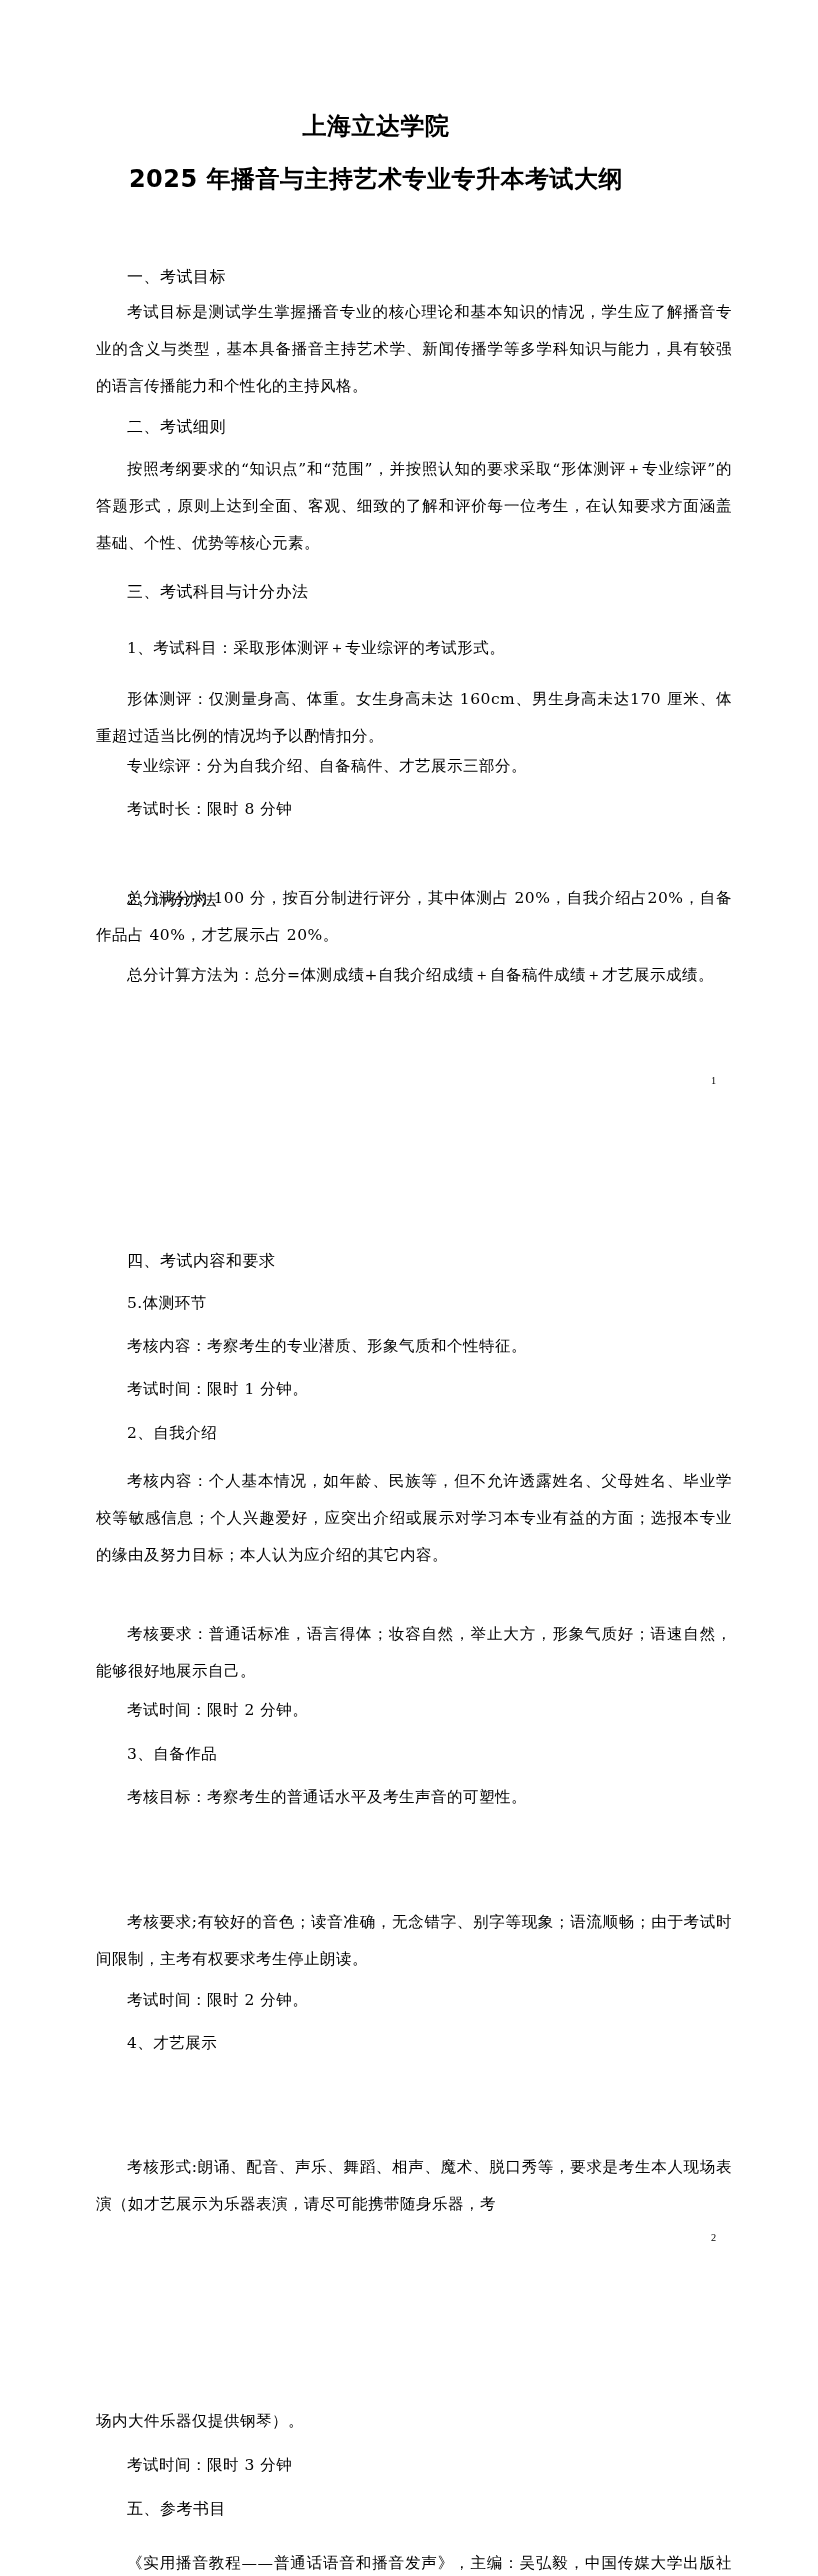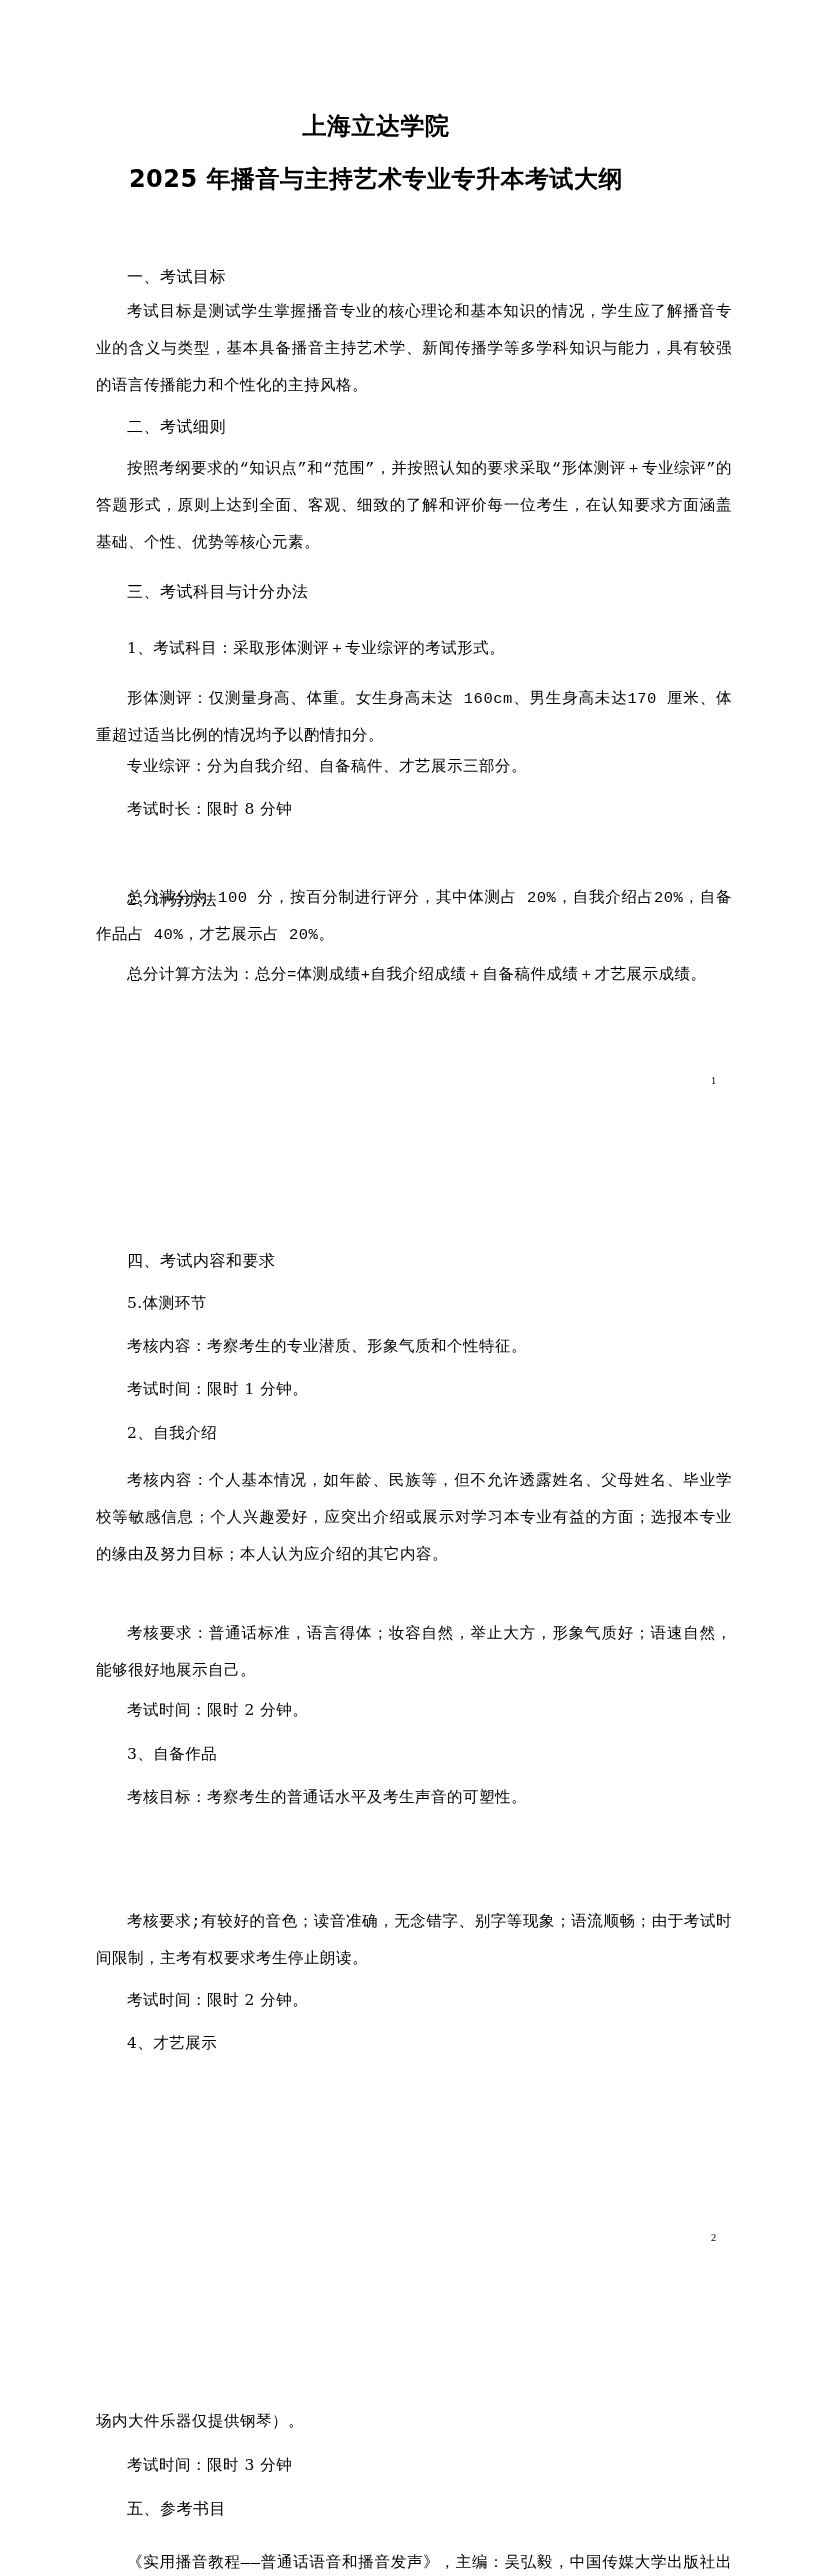--- a/index.html
+++ b/index.html
@@ -24,21 +24,21 @@
   }
   .block {
     position: absolute;
     left: 96px;
     width: 636px;
     font-size: 15.5px;
     line-height: 37px;
     letter-spacing: 0.5px;
     text-align: justify;
   }
-  .indent { text-indent: 31px; font-family: Liberation Mono, monospace; }
+  .indent { text-indent: 31px; }
   .title {
     position: absolute;
     left: 0;
     width: 752px;
     text-align: center;
     font-family: "DejaVu Sans", "Liberation Sans", sans-serif;
     font-weight: bold;
     font-size: 24px;
     line-height: 31px;
     letter-spacing: 0.5px;
@@ -101,20 +101,21 @@
   <div class="line" style="top:1423px;">2、自我介绍</div>
 
   <div class="block indent" style="top:1463px;">考核内容：个人基本情况，如年龄、民族等，但不允许透露姓名、父母姓名、毕业学校等敏感信息；个人兴趣爱好，应突出介绍或展示对学习本专业有益的方面；选报本专业的缘由及努力目标；本人认为应介绍的其它内容。</div>
   <div class="block indent" style="top:1616px;">考核要求：普通话标准，语言得体；妆容自然，举止大方，形象气质好；语速自然，能够很好地展示自己。</div>
   <div class="line" style="top:1700px;">考试时间：限时 2 分钟。</div>
   <div class="line" style="top:1744px;">3、自备作品</div>
   <div class="line" style="top:1787px;">考核目标：考察考生的普通话水平及考生声音的可塑性。</div>
   <div class="block indent" style="top:1904px;">考核要求;有较好的音色；读音准确，无念错字、别字等现象；语流顺畅；由于考试时间限制，主考有权要求考生停止朗读。</div>
   <div class="line" style="top:1990px;">考试时间：限时 2 分钟。</div>
   <div class="line" style="top:2033px;">4、才艺展示</div>
+  <div class="block indent" style="top:2149px;">考核形式:朗诵、配音、声乐、舞蹈、相声、魔术、脱口秀等，要求是考生本人现场表演（如才艺展示为乐器表演，请尽可能携带随身乐器，考</div>
 
   <div class="pagenum" style="top:2232px;">2</div>
 
   <div class="line flush" style="top:2411px;">场内大件乐器仅提供钢琴）。</div>
   <div class="line" style="top:2455px;">考试时间：限时 3 分钟</div>
   <div class="heading" style="top:2499px;">五、参考书目</div>
   <div class="block indent" style="top:2545px;">《实用播音教程——普通话语音和播音发声》，主编：吴弘毅，中国传媒大学出版社出版</div>
 
 </div>
 

